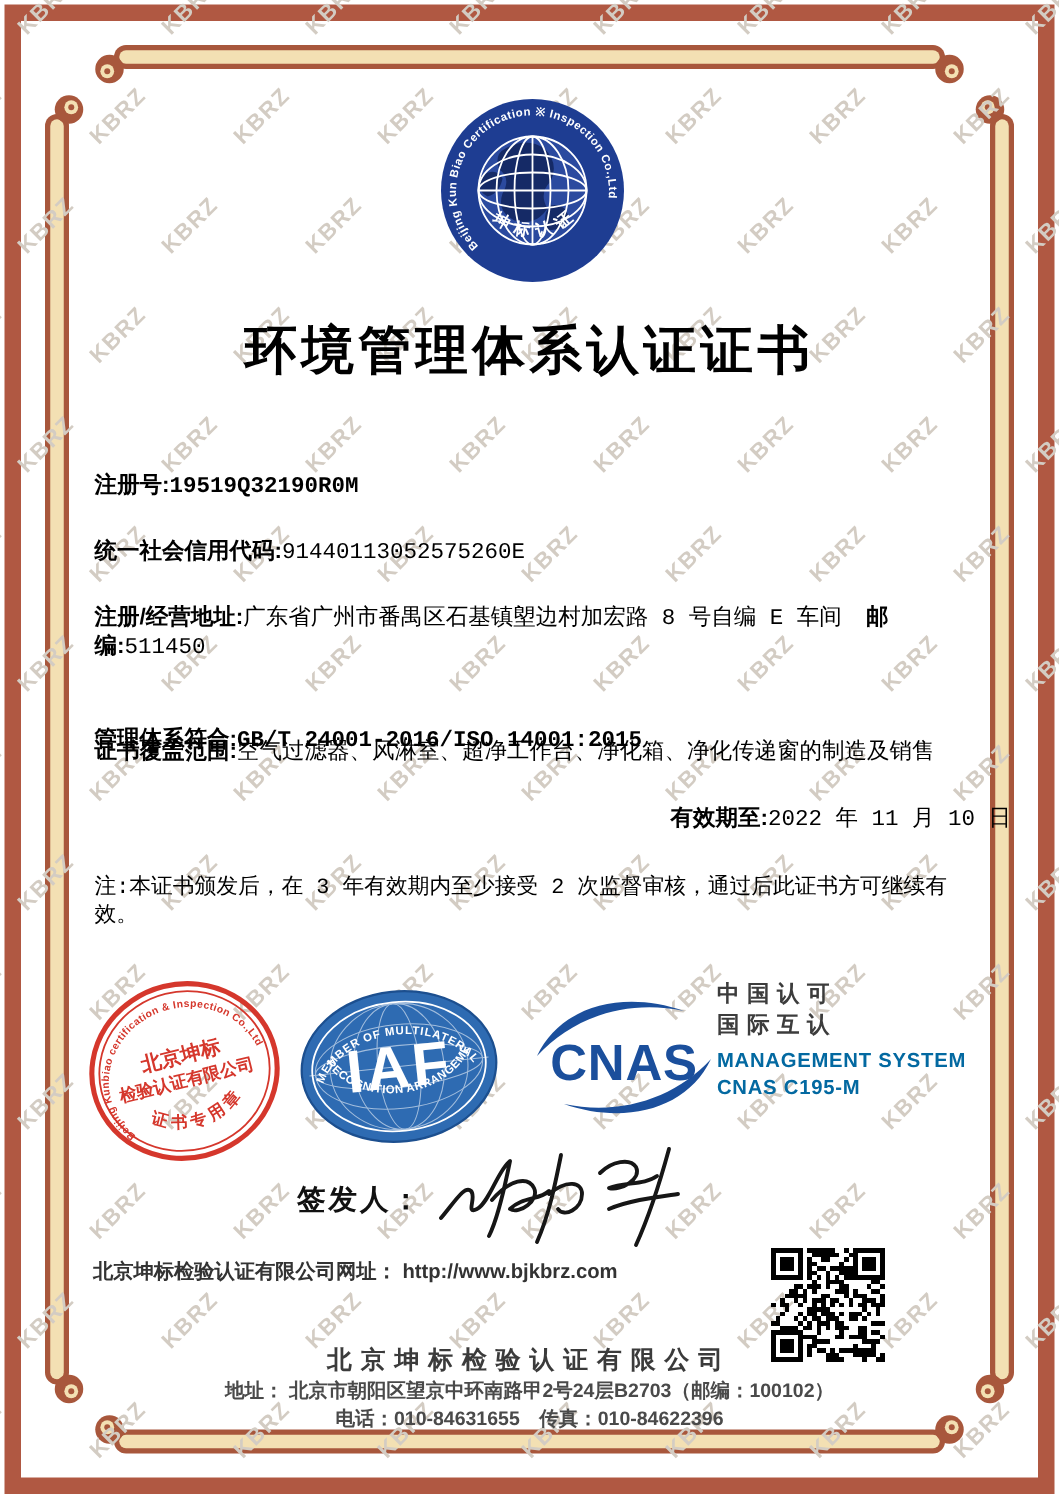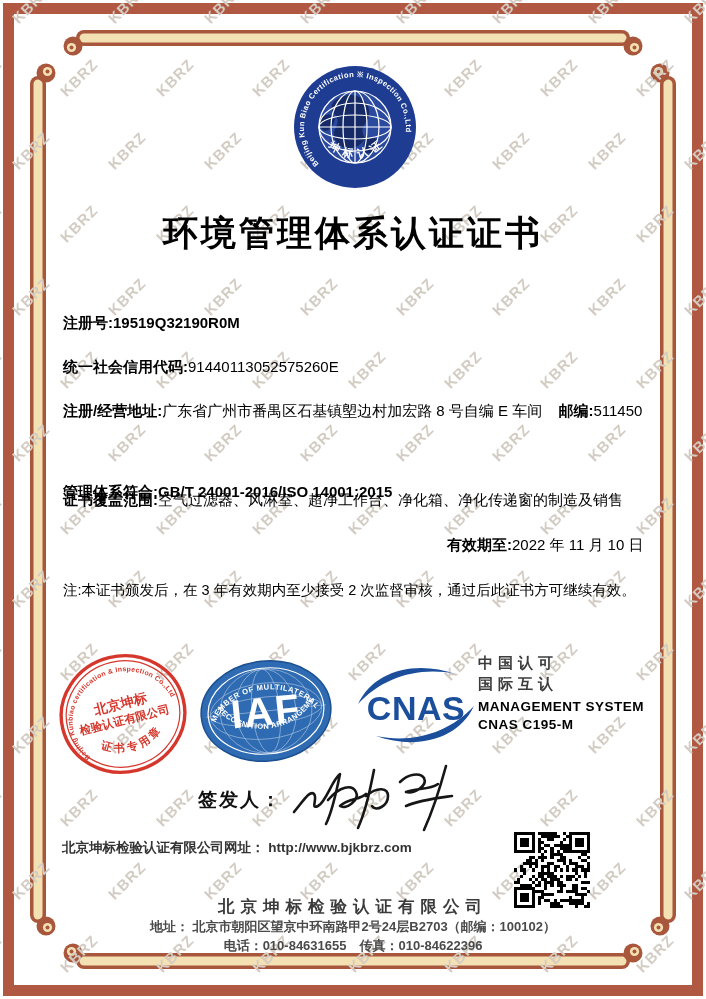--- a/index.html
+++ b/index.html
@@ -8,24 +8,24 @@
   #border-svg{position:absolute;left:0;top:0;z-index:1;}
   #watermark-layer{position:absolute;left:0;top:0;width:706px;height:999px;z-index:2;pointer-events:none;}
   .wm{position:absolute;color:#d3ccc3;font-size:15px;font-weight:600;letter-spacing:1px;transform:rotate(-45deg);font-family:"Liberation Sans",sans-serif;}
   .content{position:absolute;left:0;top:0;width:706px;height:999px;z-index:3;}
   .abs{position:absolute;}
   .center{width:706px;text-align:center;}
   .cert-title{font-size:35px;font-weight:900;color:#000;letter-spacing:3px;font-family:"DejaVu Serif","Liberation Serif",serif;}
   .company{font-size:27px;font-weight:700;color:#000;letter-spacing:1px;font-family:"Liberation Serif",serif;}
   .fieldline{left:63px;width:590px;font-size:15px;color:#000;}
   .flabel{font-weight:700;font-family:"Liberation Sans",sans-serif;}
-  .fval{font-family:Liberation Sans, sans-serif;}
+  .fval{font-family:Liberation Mono, monospace;}
   .fval.bold{font-weight:700;}
   .acc-cn{font-size:15px;color:#3c3c3c;letter-spacing:5px;line-height:21px;font-weight:600;}
-  .acc-en{font-size:13.5px;color:#000000;font-weight:800;line-height:18px;letter-spacing:0.5px;}
+  .acc-en{font-size:13.5px;color:#0369a1;font-weight:800;line-height:18px;letter-spacing:0.5px;}
   .sign-label{font-size:19px;font-weight:800;color:#111;letter-spacing:2px;}
   .verify{font-size:13.5px;font-weight:700;color:#333;line-height:19.5px;}
   .foot-co{font-size:16.5px;font-weight:800;color:#3b3b3b;letter-spacing:6px;}
   .foot-sm{font-size:13px;font-weight:600;color:#4a4a4a;}
 </style>
 </head>
 <body>
 
 <div id="cert">
 

